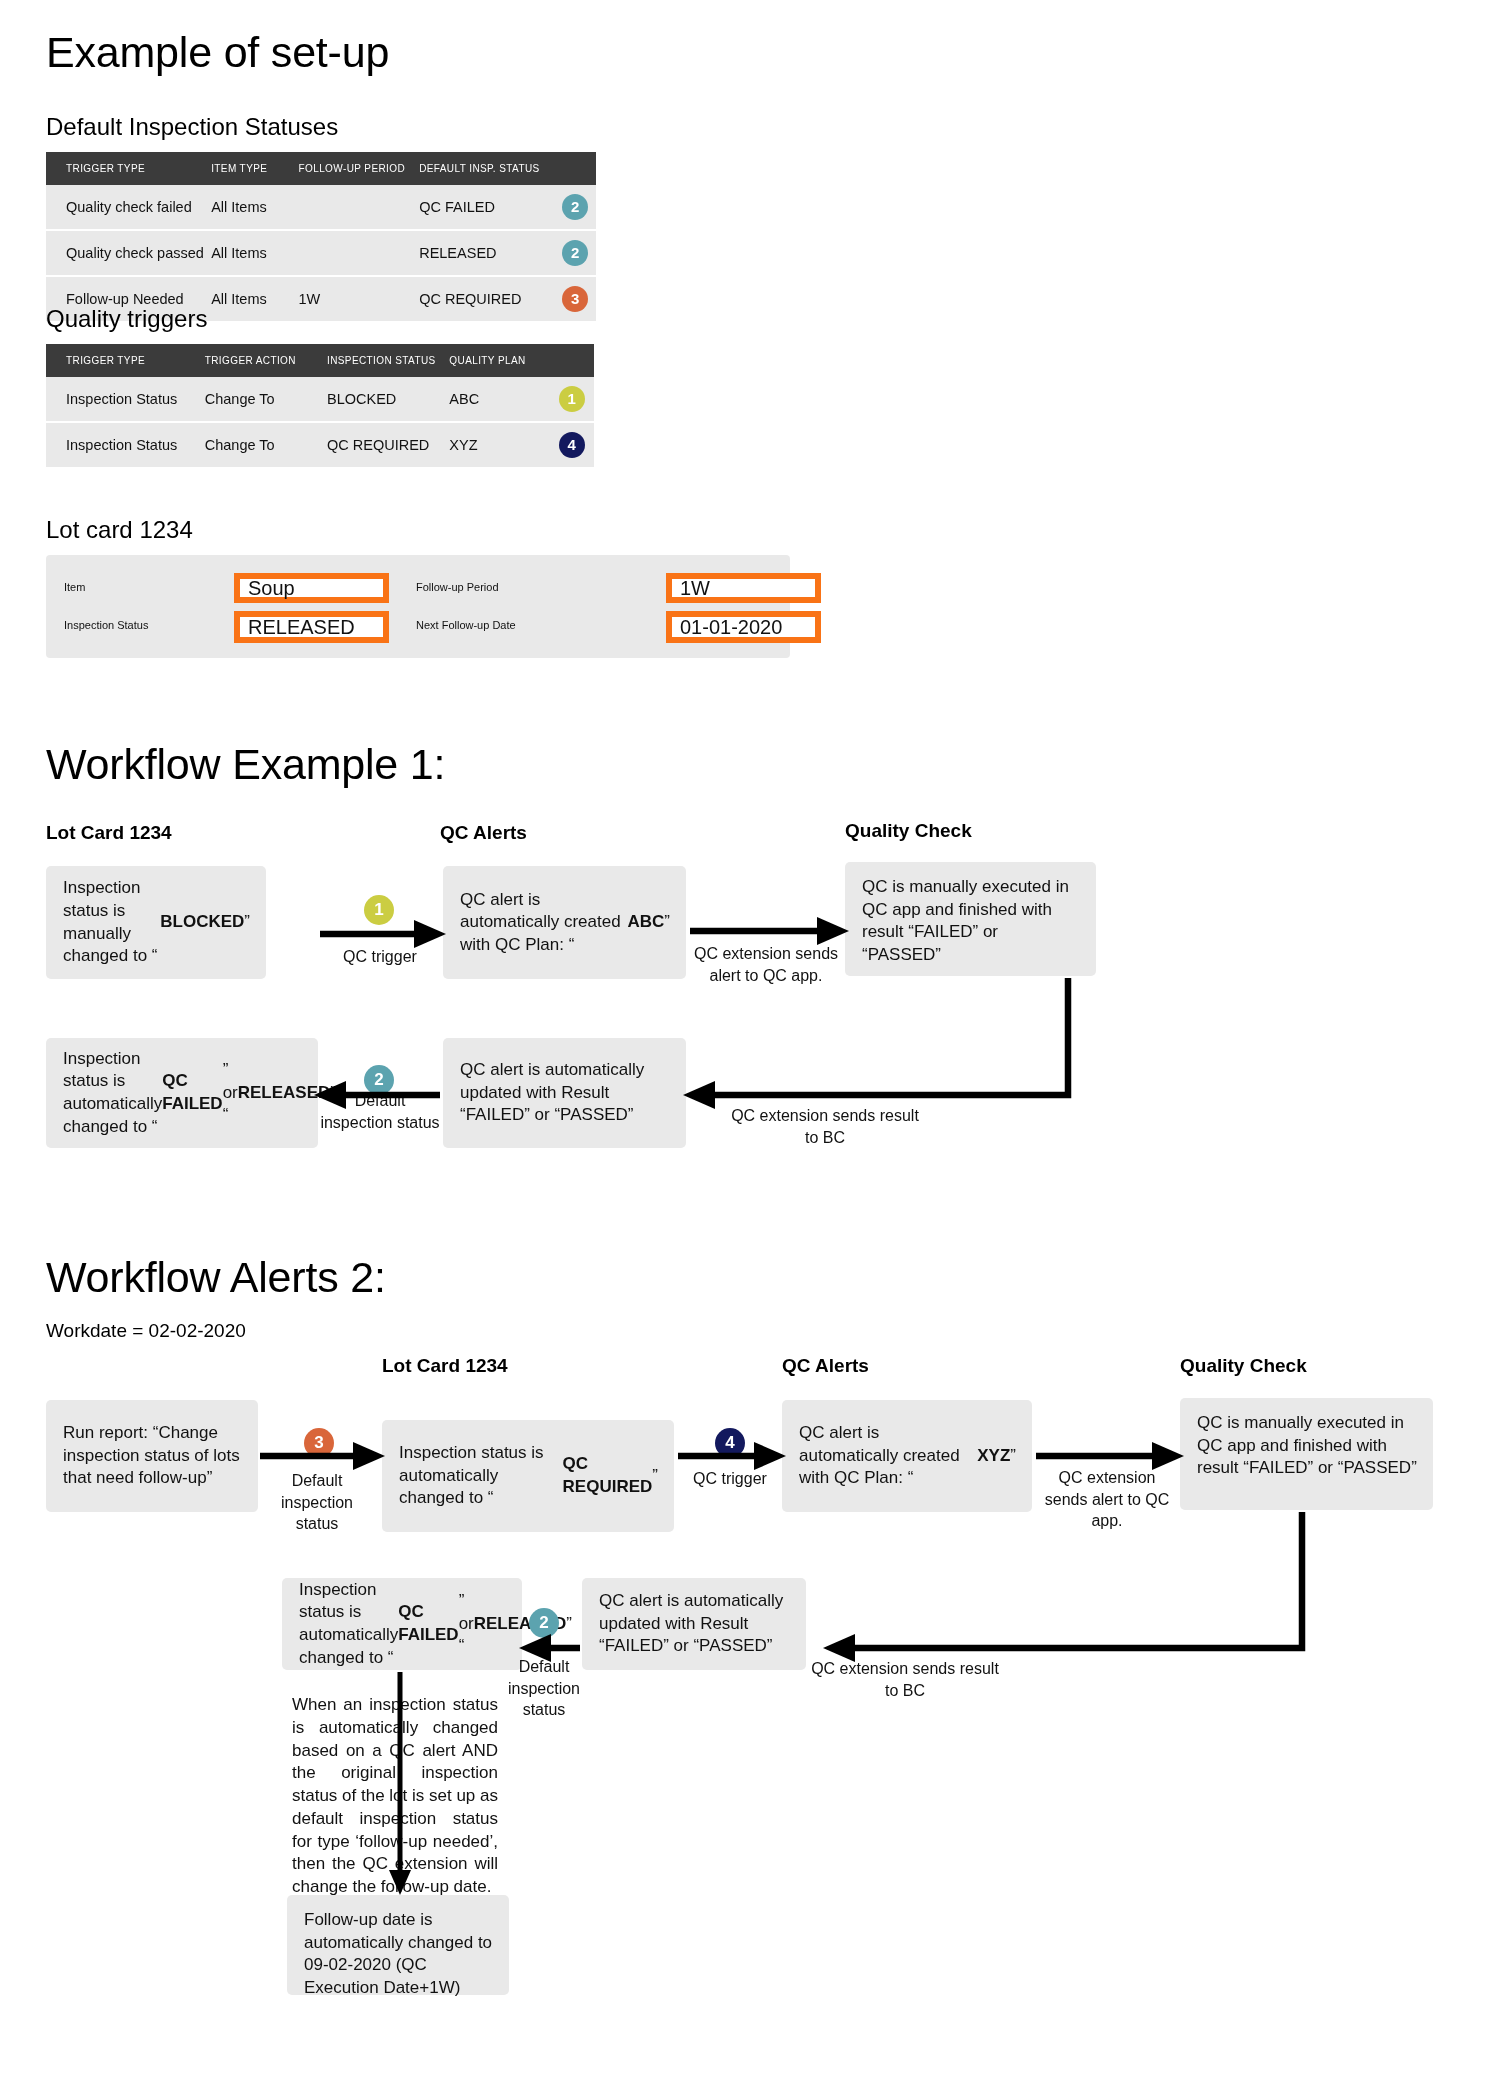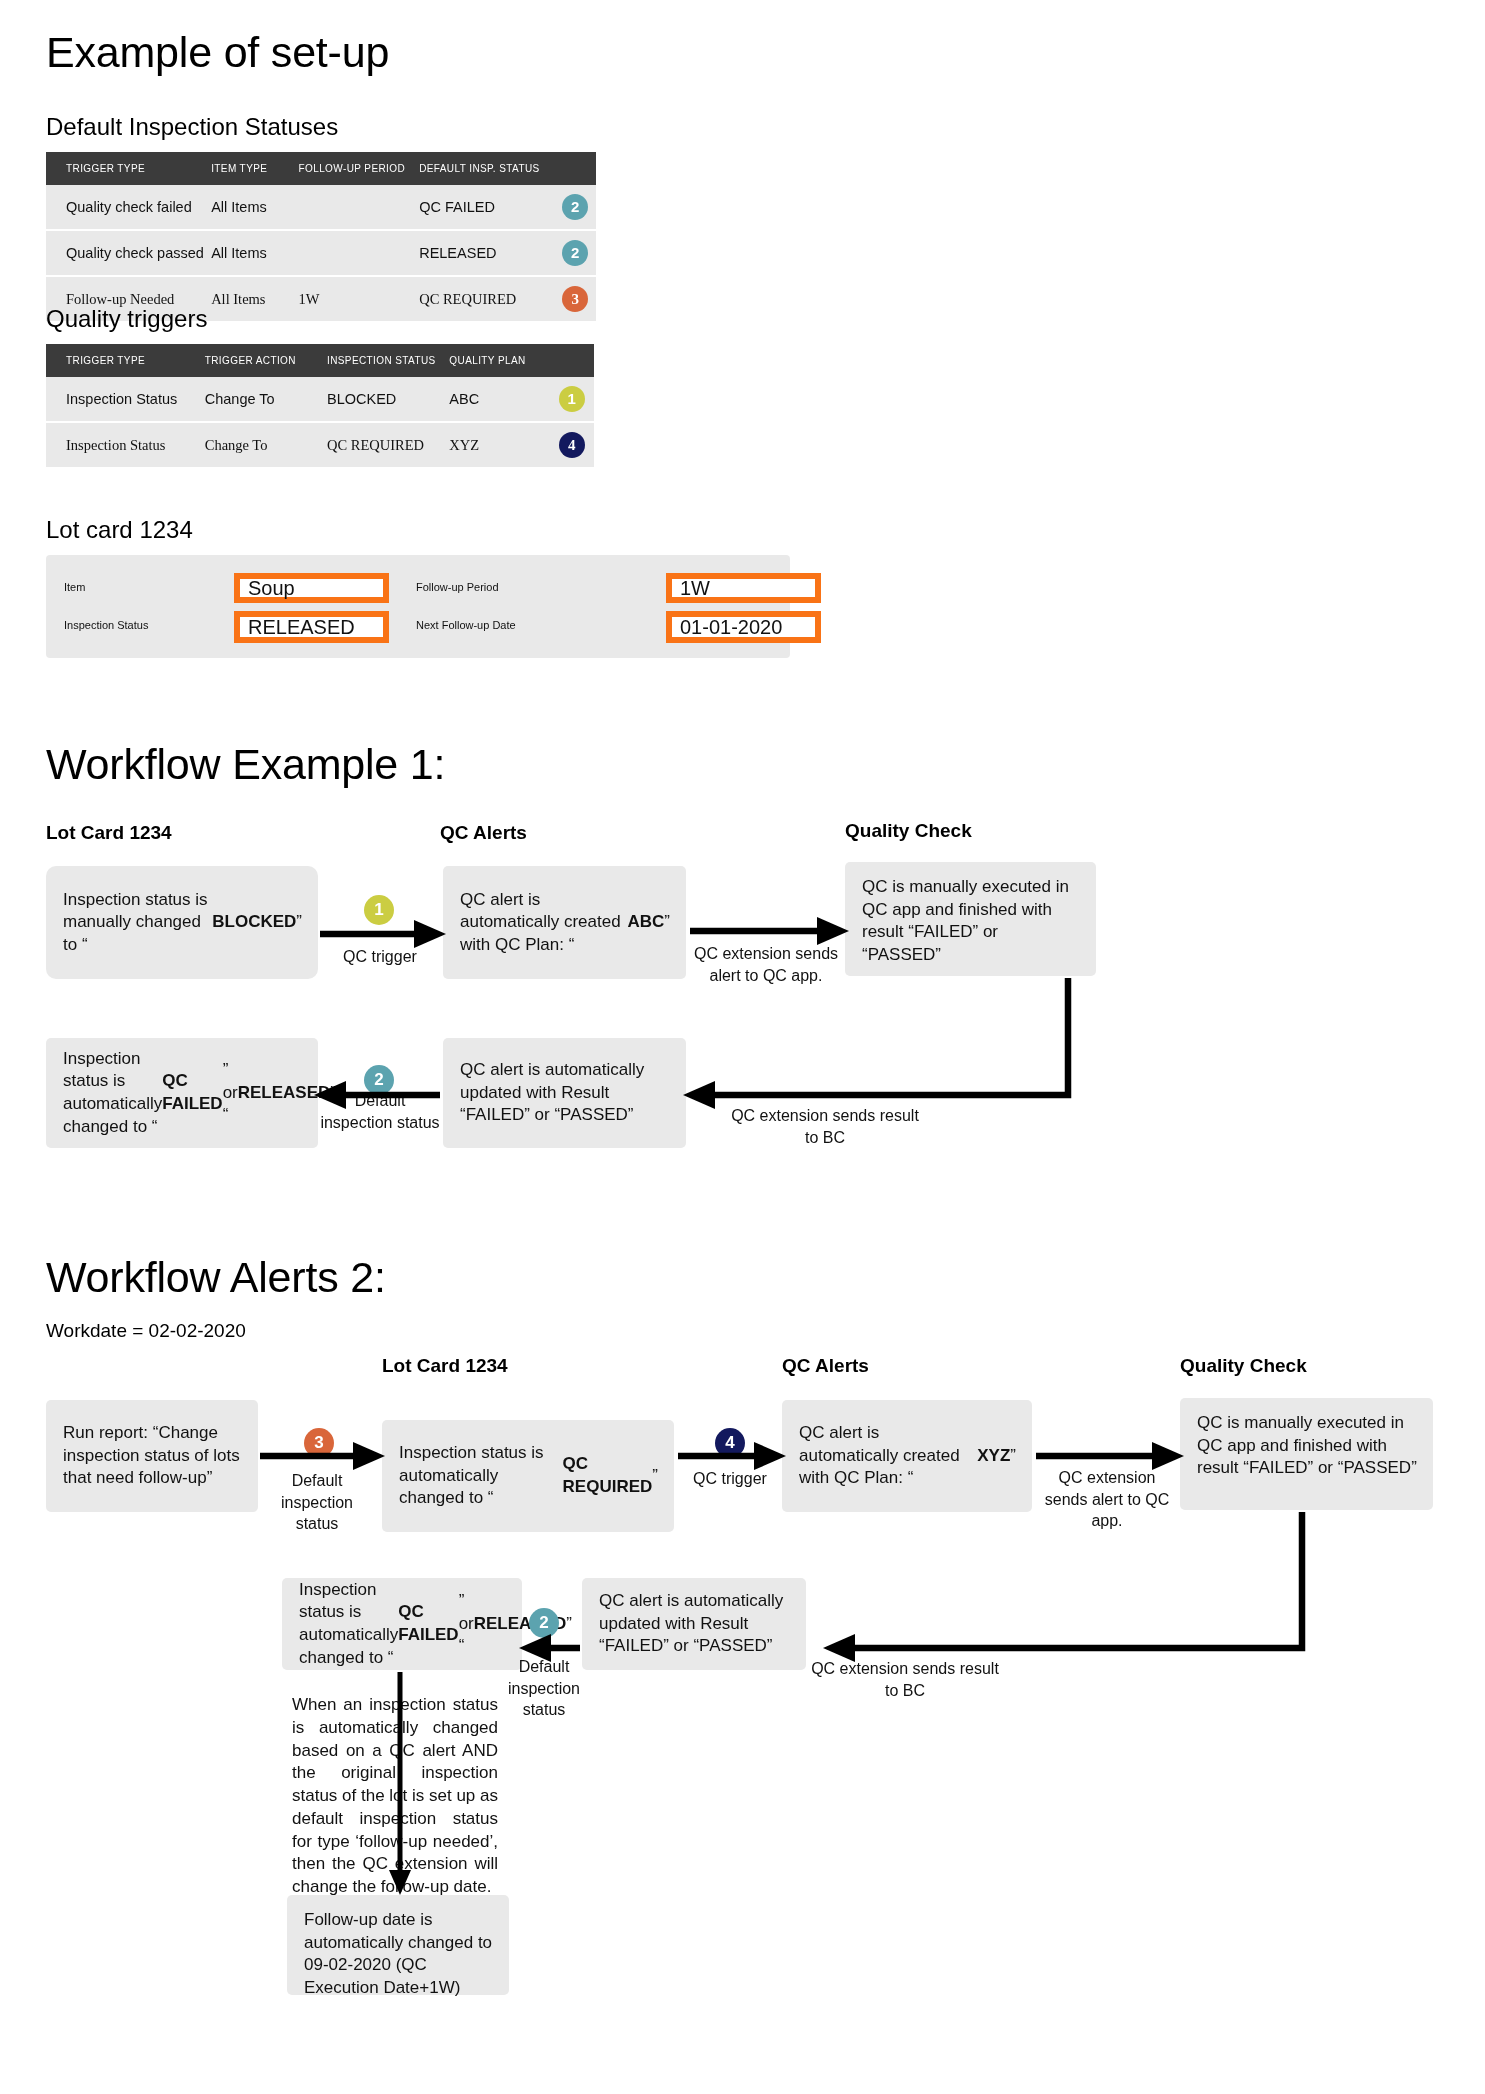--- a/index.html
+++ b/index.html
@@ -52,21 +52,21 @@
   .tbl tbody tr { background: #e9e9e9; }
   .tbl tbody tr td {
     font-size: 14.5px;
     font-weight: 400;
     color: #111;
     padding: 9px 0 9px 0;
     white-space: nowrap;
     border-bottom: 2px solid #ffffff;
     vertical-align: middle;
   }
-  .tbl tbody tr:last-child td { border-bottom: none; font-family: Liberation Serif, serif; }
+  .tbl tbody tr:last-child td { border-bottom: none; }
   .pad-l { padding-left: 20px !important; }
 
   .badge-cell { width: 52px; text-align: center; position: relative; }
   .badge {
     display: inline-block;
     width: 26px; height: 26px;
     border-radius: 50%;
     color: #ffffff;
     font-size: 15px;
     font-weight: bold;
@@ -243,21 +243,21 @@
     <div class="flabel" style="left:370px; top:64px;">Next Follow-up Date</div>
     <div class="finput" style="left:620px; top:56px; width:155px; height:32px;">01-01-2020</div>
   </div>
 
   <div class="h1" style="left:46px; top:740px;">Workflow Example 1:</div>
 
   <div class="colhead" style="left:46px; top:822px;">Lot Card 1234</div>
   <div class="colhead" style="left:440px; top:822px;">QC Alerts</div>
   <div class="colhead" style="left:845px; top:820px;">Quality Check</div>
 
-  <div class="fbox mid" style="left:46px; top:866px; width:272px; height:113px;border-radius:10px;">Inspection status is manually changed to “<b>BLOCKED</b>”</div>
+  <div class="fbox mid" style="left:46px; top:866px; width:220px; height:113px;">Inspection status is manually changed to “<b>BLOCKED</b>”</div>
   <div class="fbox mid" style="left:443px; top:866px; width:243px; height:113px;">QC alert is automatically created with QC Plan: “<b>ABC</b>”</div>
   <div class="fbox" style="left:845px; top:862px; width:251px; height:114px;">QC is manually executed in QC app and finished with result “FAILED” or “PASSED”</div>
 
   <div class="fbox mid" style="left:46px; top:1038px; width:272px; height:110px;">Inspection status is automatically changed to “<b>QC FAILED</b>” or “<b>RELEASED</b>”</div>
   <div class="fbox mid" style="left:443px; top:1038px; width:243px; height:110px;">QC alert is automatically updated with Result “FAILED” or “PASSED”</div>
 
   <div class="arrlabel" style="left:318px; top:946px; width:124px;">QC trigger</div>
   <div class="arrlabel" style="left:690px; top:943px; width:152px;">QC extension sends alert to QC app.</div>
   <div class="arrlabel" style="left:320px; top:1090px; width:120px;">Default inspection status</div>
   <div class="arrlabel" style="left:730px; top:1105px; width:190px;">QC extension sends result to BC</div>

